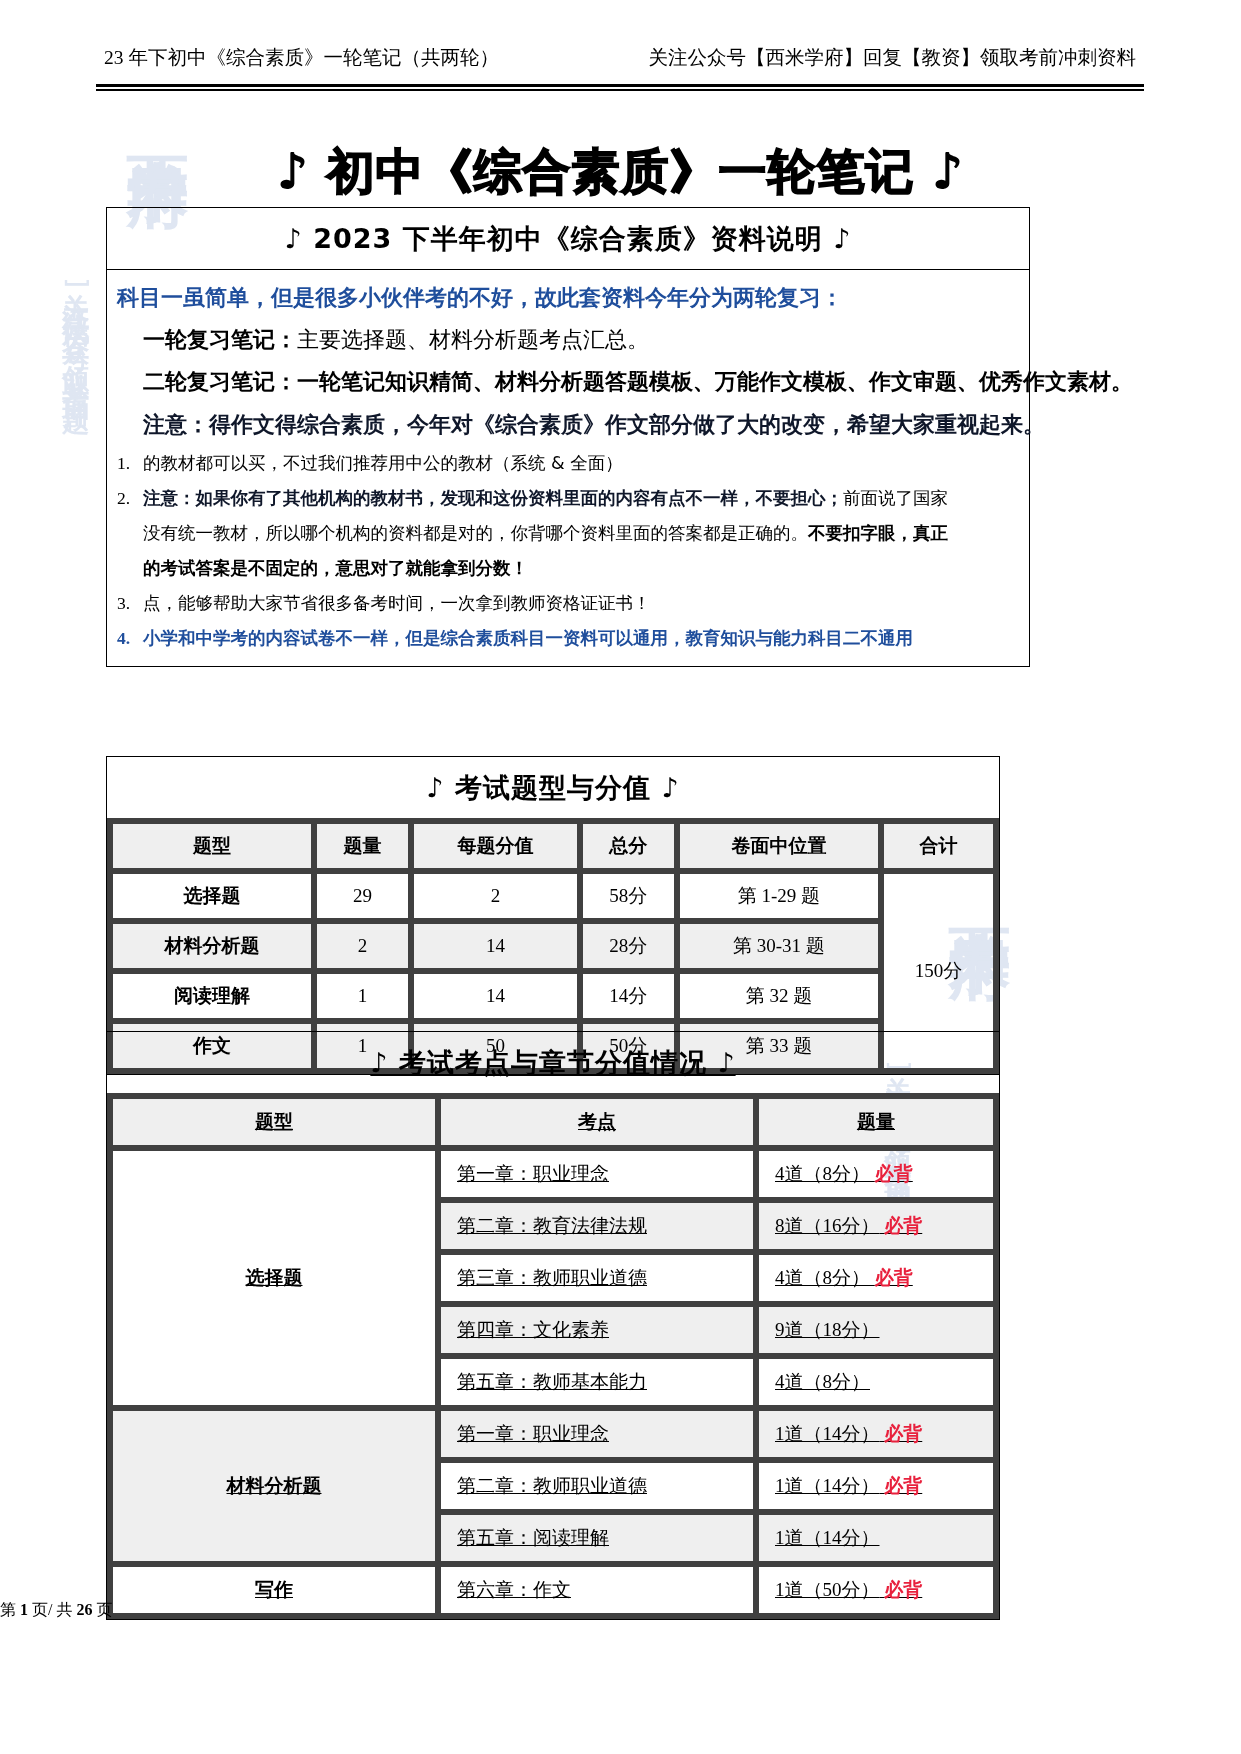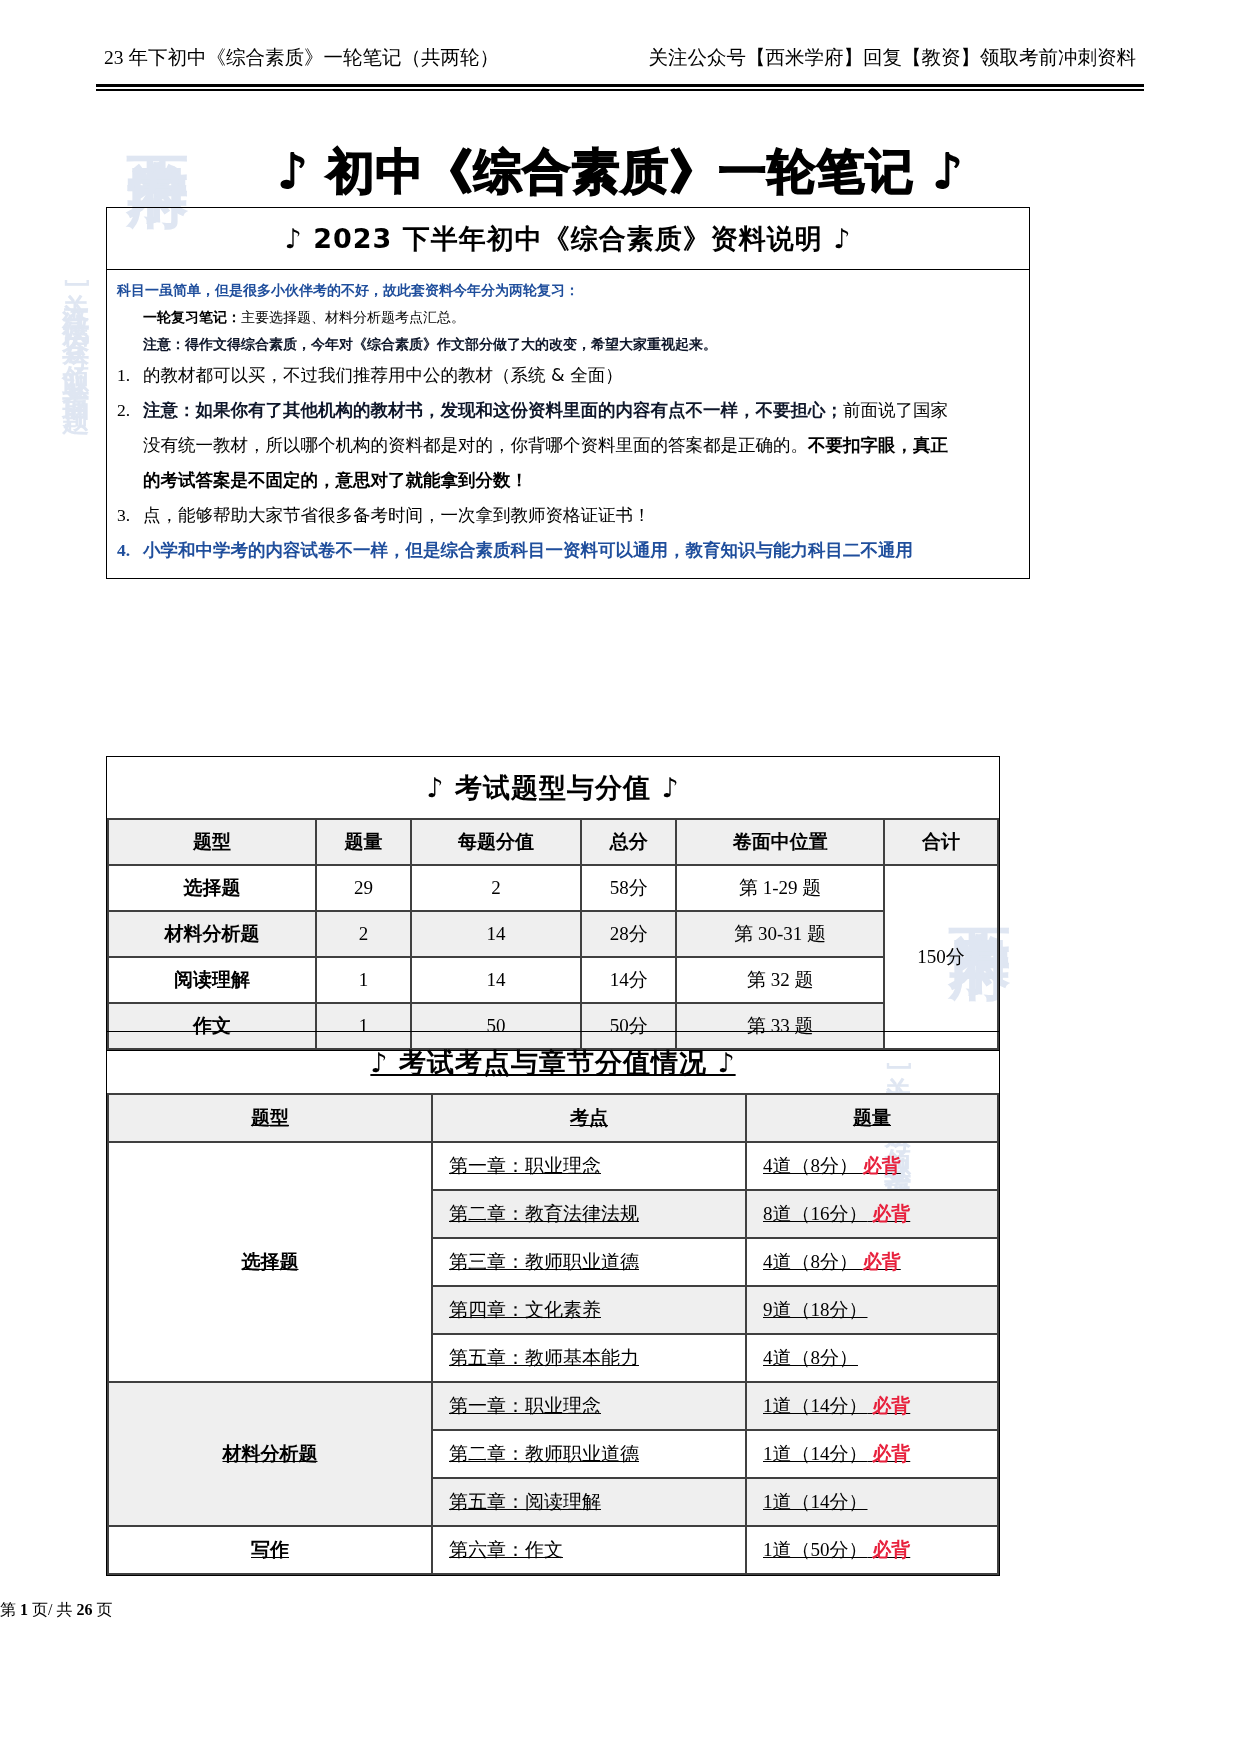--- a/index.html
+++ b/index.html
@@ -115,21 +115,21 @@
     font-family: "DejaVu Sans", sans-serif;
     padding: 13px 0 12px 0;
     letter-spacing: 1px;
   }
   .box-sep { border-top: 1.5px solid #000; }
 
   
   #intro-box { top: 207px; left: 106px; width: 924px; }
   .intro-body { padding: 7px 10px 10px 10px; }
   .intro-line {
-    font-size: 14px;
+    font-size: 22px;
     line-height: 1.92;
     font-family: "DejaVu Sans", sans-serif;
     white-space: nowrap;
   }
   .blue { color: #1f4e9c; font-weight: bold; }
   .red  { color: #0f172a; font-weight: bold; }
   .bold { font-weight: bold; }
   .indent1 { padding-left: 26px; }
   .li-row {
     display: flex;
@@ -143,21 +143,21 @@
 
   
   #score-box { top: 756px; left: 106px; width: 894px; }
   #topic-box { top: 1031px; left: 106px; width: 894px; text-decoration: underline; }
   table {
     border-collapse: collapse;
     width: 100%;
     font-family: "Liberation Serif", serif;
   }
   table td, table th {
-    border: 2px solid #404040;
+    border: 6px solid #404040;
     text-align: center;
     font-size: 19px;
     padding: 9px 4px;
     font-weight: normal;
   }
   thead td { background: #efefef; font-weight: bold; font-family: "DejaVu Sans", sans-serif; font-size: 19px; }
   .shade { background: #efefef; }
   .tbl-num { font-family: "Liberation Serif", serif; }
   td.name-cell { font-family: "DejaVu Sans", sans-serif; font-weight: bold; }
 
@@ -202,20 +202,23 @@
     <div class="box-title">♪  2023 下半年初中《综合素质》资料说明 ♪</div>
     <div class="box-sep"></div>
     <div class="intro-body">
 
       <div class="intro-line blue">科目一虽简单，但是很多小伙伴考的不好，故此套资料今年分为两轮复习：</div>
 
       <div class="intro-line indent1">
         <span class="bold">一轮复习笔记：</span><span class="light">主要选择题、材料分析题考点汇总。</span>
       </div>
 
+      <div class="intro-line indent1">
+        <span class="bold">二轮复习笔记：</span><span class="bold">一轮笔记知识精简、材料分析题答题模板、万能作文模板、作文审题、优秀作文素材。</span>
+      </div>
 
       <div class="intro-line indent1 red">注意：得作文得综合素质，今年对《综合素质》作文部分做了大的改变，希望大家重视起来。</div>
 
       <div class="li-row">
         <span class="li-num">1.</span>
         <span class="li-txt">
           <span class="cont">的教材都可以买，不过我们推荐用中公的教材（系统 &amp; 全面）</span>
         </span>
       </div>
 

